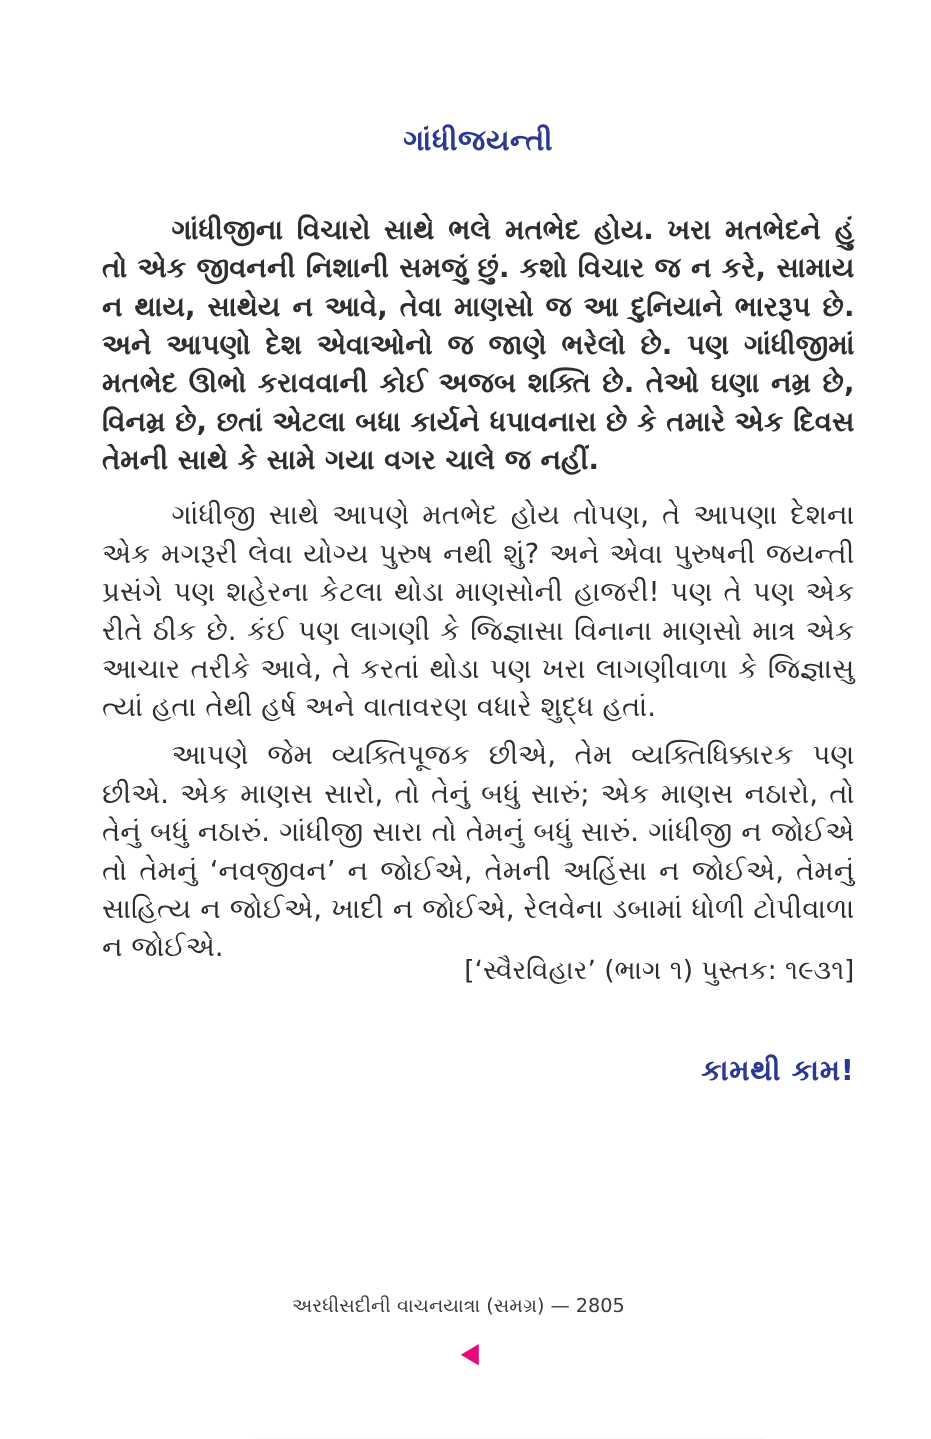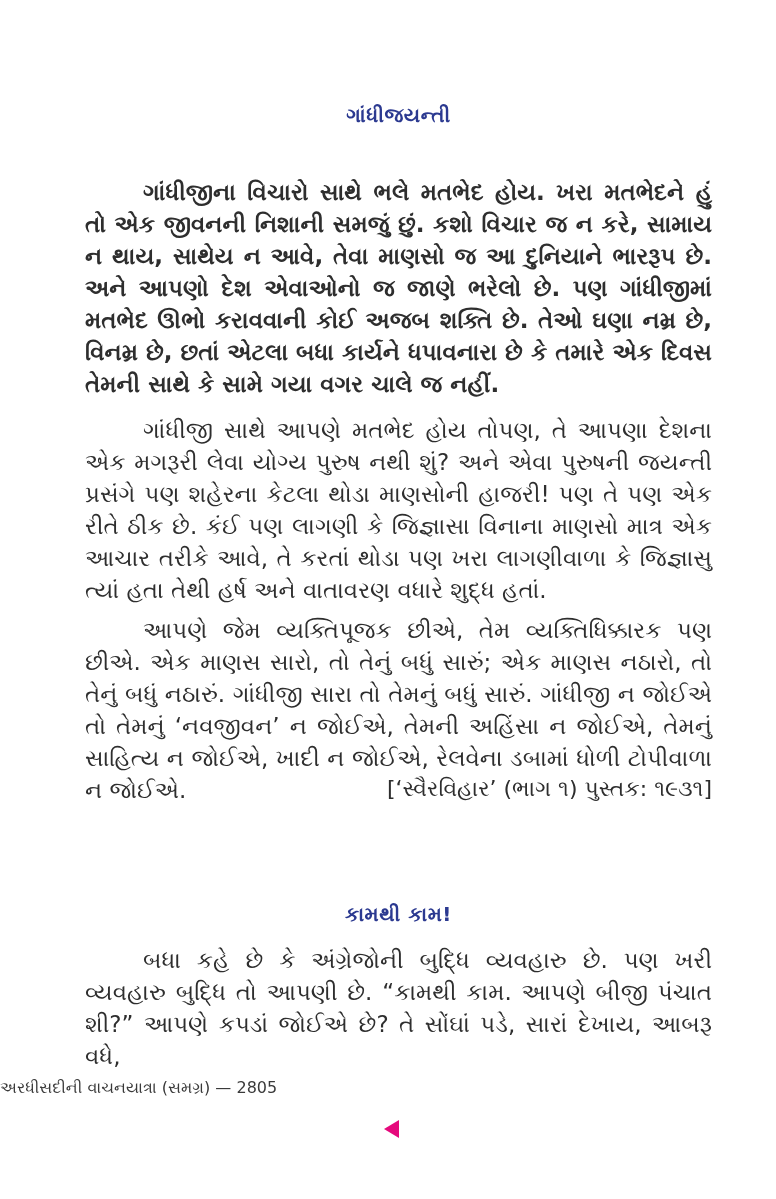--- a/index.html
+++ b/index.html
@@ -12,55 +12,56 @@
     background: #ffffff;
     overflow: hidden;
     font-family: "DejaVu Sans", sans-serif;
     color: #2e2e2e;
   }
   .heading {
     position: absolute;
     left: 85px;
     right: 64px;
     text-align: center;
-    font-size: 20px;
+    font-size: 24px;
     font-weight: bold;
     color: #2B3990;
     letter-spacing: 0.5px;
   }
   .h1 { top: 103px; }
-  .h2 { top: 902px; }
+  .h2 { top: 878px; text-align: right; }
   .body-para {
     position: absolute;
     left: 85px;
     right: 64px;
     font-size: 23px;
     line-height: 32px;
     text-align: justify;
     text-indent: 58px;
     color: #2e2e2e;
   }
   .p1 { top: 176px; font-weight: bold; }
   .p2 { top: 414px; }
   .p3 { top: 614px; }
   .p4 { top: 944px; }
   .citation {
     position: absolute;
     left: 85px;
     right: 64px;
-    top: 776px;
+    top: 797px;
     font-size: 22px;
     text-align: right;
     color: #2e2e2e;
   }
   .footer {
     position: absolute;
     left: 0;
     right: 12px;
     top: 1078px;
+    text-align: center;
     font-size: 16px;
     color: #3a3a3a;
   }
   .prev-btn {
     position: absolute;
     left: 379px;
     top: 1117px;
     width: 24px;
     height: 24px;
     background: transparent;
@@ -89,21 +90,20 @@
   <p class="body-para p1">ગાંધીજીના વિચારો સાથે ભલે મતભેદ હોય. ખરા મતભેદને હું તો એક જીવનની નિશાની સમજું છું. કશો વિચાર જ ન કરે, સામાય ન થાય, સાથેય ન આવે, તેવા માણસો જ આ દુનિયાને ભારરૂપ છે. અને આપણો દેશ એવાઓનો જ જાણે ભરેલો છે. પણ ગાંધીજીમાં મતભેદ ઊભો કરાવવાની કોઈ અજબ શક્તિ છે. તેઓ ઘણા નમ્ર છે, વિનમ્ર છે, છતાં એટલા બધા કાર્યને ધપાવનારા છે કે તમારે એક દિવસ તેમની સાથે કે સામે ગયા વગર ચાલે જ નહીં.</p>
 
   <p class="body-para p3">આપણે જેમ વ્યક્તિપૂજક છીએ, તેમ વ્યક્તિધિક્કારક પણ છીએ. એક માણસ સારો, તો તેનું બધું સારું; એક માણસ નઠારો, તો તેનું બધું નઠારું. ગાંધીજી સારા તો તેમનું બધું સારું. ગાંધીજી ન જોઈએ તો તેમનું ‘નવજીવન’ ન જોઈએ, તેમની અહિંસા ન જોઈએ, તેમનું સાહિત્ય ન જોઈએ, ખાદી ન જોઈએ, રેલવેના ડબામાં ધોળી ટોપીવાળા ન જોઈએ.</p>
 
   <p class="body-para p2">ગાંધીજી સાથે આપણે મતભેદ હોય તોપણ, તે આપણા દેશના એક મગરૂરી લેવા યોગ્ય પુરુષ નથી શું? અને એવા પુરુષની જયન્તી પ્રસંગે પણ શહેરના કેટલા થોડા માણસોની હાજરી! પણ તે પણ એક રીતે ઠીક છે. કંઈ પણ લાગણી કે જિજ્ઞાસા વિનાના માણસો માત્ર એક આચાર તરીકે આવે, તે કરતાં થોડા પણ ખરા લાગણીવાળા કે જિજ્ઞાસુ ત્યાં હતા તેથી હર્ષ અને વાતાવરણ વધારે શુદ્ધ હતાં.</p>
 
   <div class="citation">[‘સ્વૈરવિહાર’ (ભાગ ૧) પુસ્તક: ૧૯૩૧]</div>
 
   <h2 class="heading h2">કામથી કામ!</h2>
 
-  <p class="body-para p4">બધા કહે છે કે અંગ્રેજોની બુદ્ધિ વ્યવહારુ છે. પણ ખરી વ્યવહારુ બુદ્ધિ તો આપણી છે. “કામથી કામ. આપણે બીજી પંચાત શી?” આપણે કપડાં જોઈએ છે? તે સોંઘાં પડે, સારાં દેખાય, આબરૂ વધે,</p>
 
   <div class="footer">અરધીસદીની વાચનયાત્રા (સમગ્ર) — 2805</div>
 
   <button class="prev-btn">
     <span class="tri-left"></span>
   </button>
 
 </div>
 
 </body></html>

